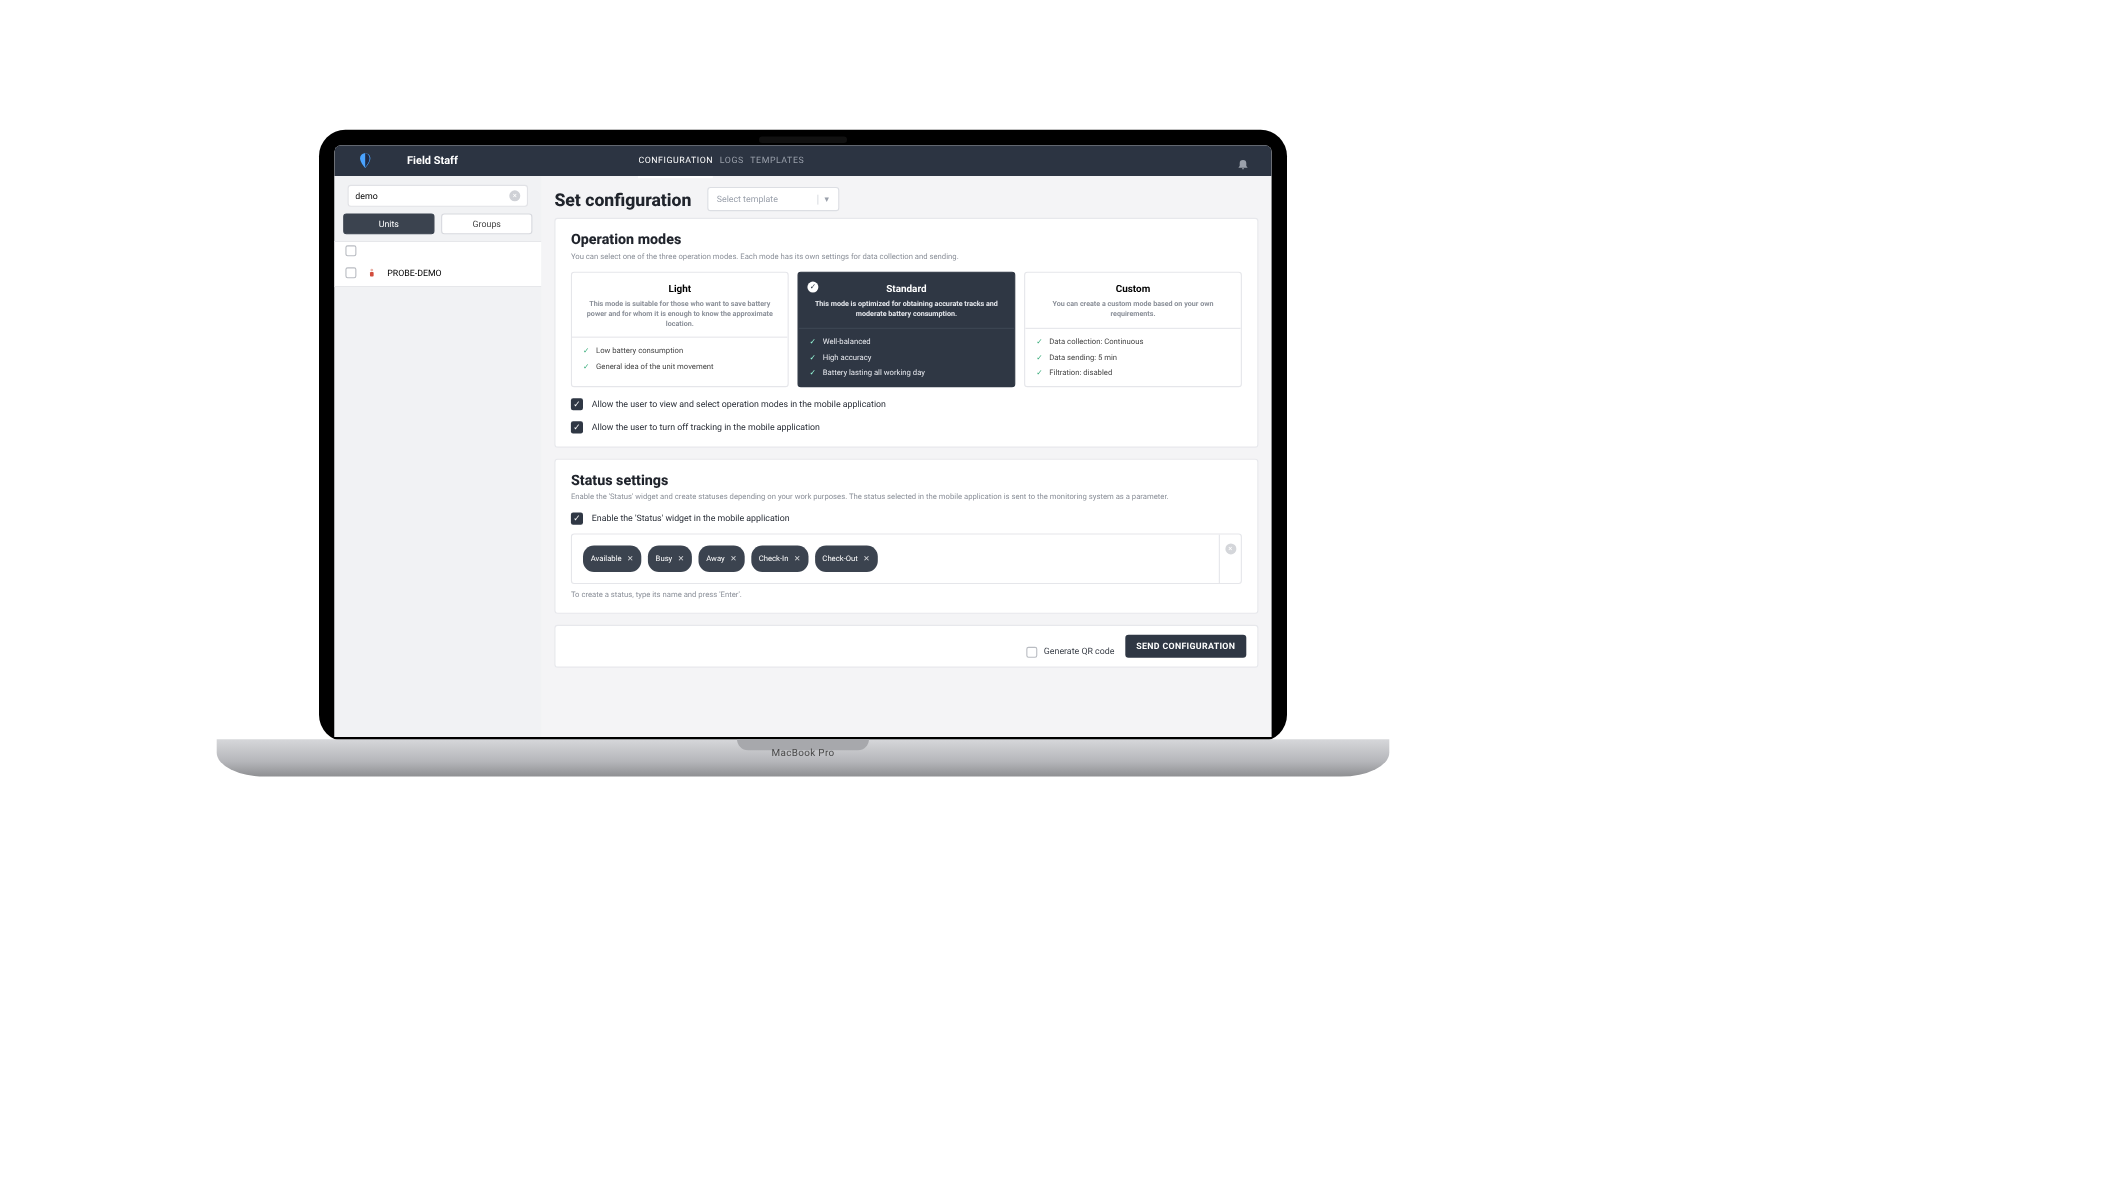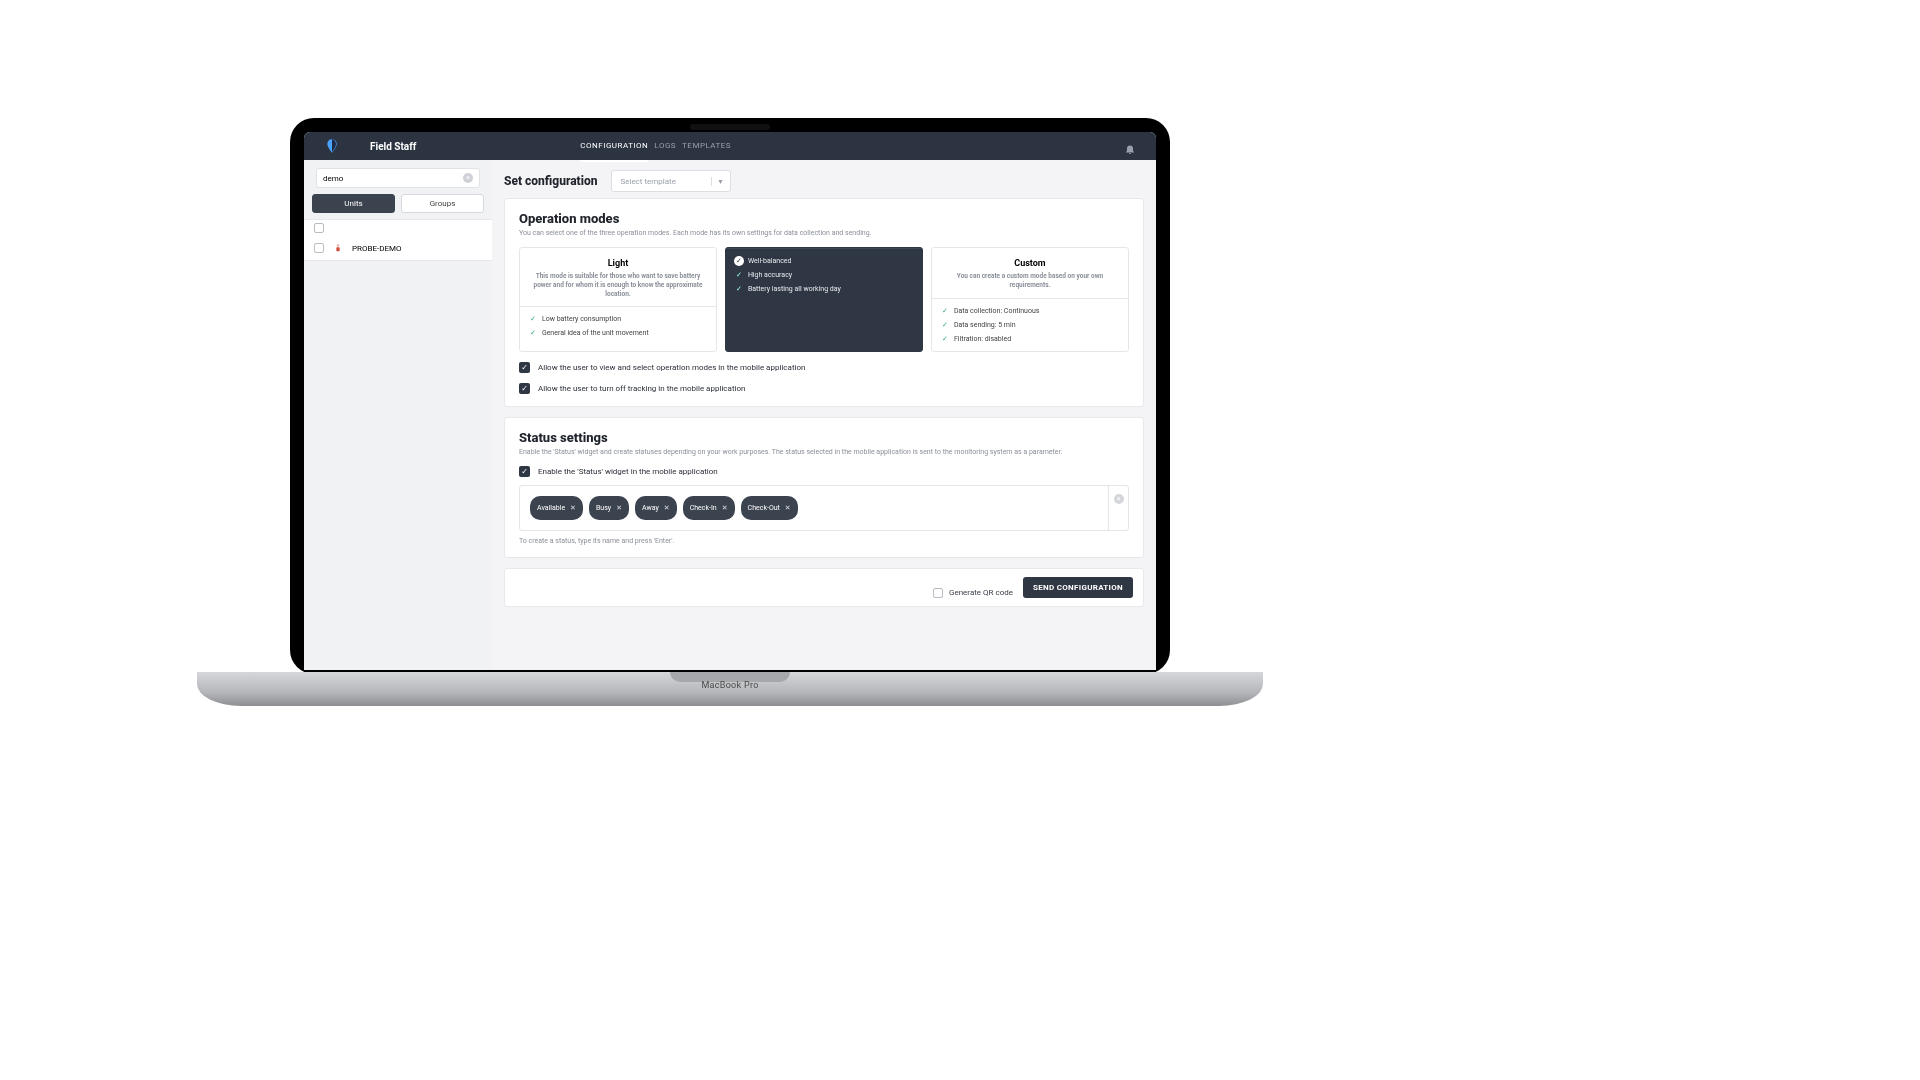--- a/index.html
+++ b/index.html
@@ -74,21 +74,21 @@
 .unit-item.header { height: 16px; }
 .unit-icon { width: 12px; height: 16px; display:inline-flex; align-items:center; justify-content:center; }
 .chk { appearance: none; width: 10px; height: 10px; border: 1px solid #b9bcc2; border-radius: 2px; }
 
 
 .main { flex: 1; overflow: auto; }
 .main-header {
   display: flex; align-items: center; gap: 14px;
   padding: 10px 12px 6px;
 }
-.main-title { font-size: 12px; font-weight: 800; color: #20242c; }
+.main-title { font-size: 16px; font-weight: 800; color: #20242c; }
 .select-template {
   border: 1px solid #dcdee3; border-radius: 3px; height: 22px; min-width: 120px;
   display: flex; align-items: center; padding: 0 8px; font-size: 8px; color: #9aa0ab;
   background: #fff;
 }
 .select-template .caret { margin-left: auto; border-left: 1px solid #dcdee3; padding-left: 6px; }
 
 .panel {
   margin: 0 12px 10px; background: #fff; border: 1px solid #e7e8ec; border-radius: 3px;
   padding: 12px 14px;
@@ -216,20 +216,24 @@
                     </div>
                   <div>
                       <span class="check-ic">✓</span>
                       <span>General idea of the unit movement</span>
                     </div>
                 </div>
               </div>
 
               <div class="mode selected">
                 <span class="sel-dot">✓</span>
+                <div class="hd">
+                  <div class="t">Standard</div>
+                  <div class="d">This mode is optimized for obtaining accurate tracks and moderate battery consumption.</div>
+                </div>
                 <div class="feat">
                   <div>
                       <span class="check-ic" style="color:#9fd">✓</span>
                       <span>Well-balanced</span>
                     </div>
                   <div>
                       <span class="check-ic" style="color:#9fd">✓</span>
                       <span>High accuracy</span>
                     </div>
                   <div>

